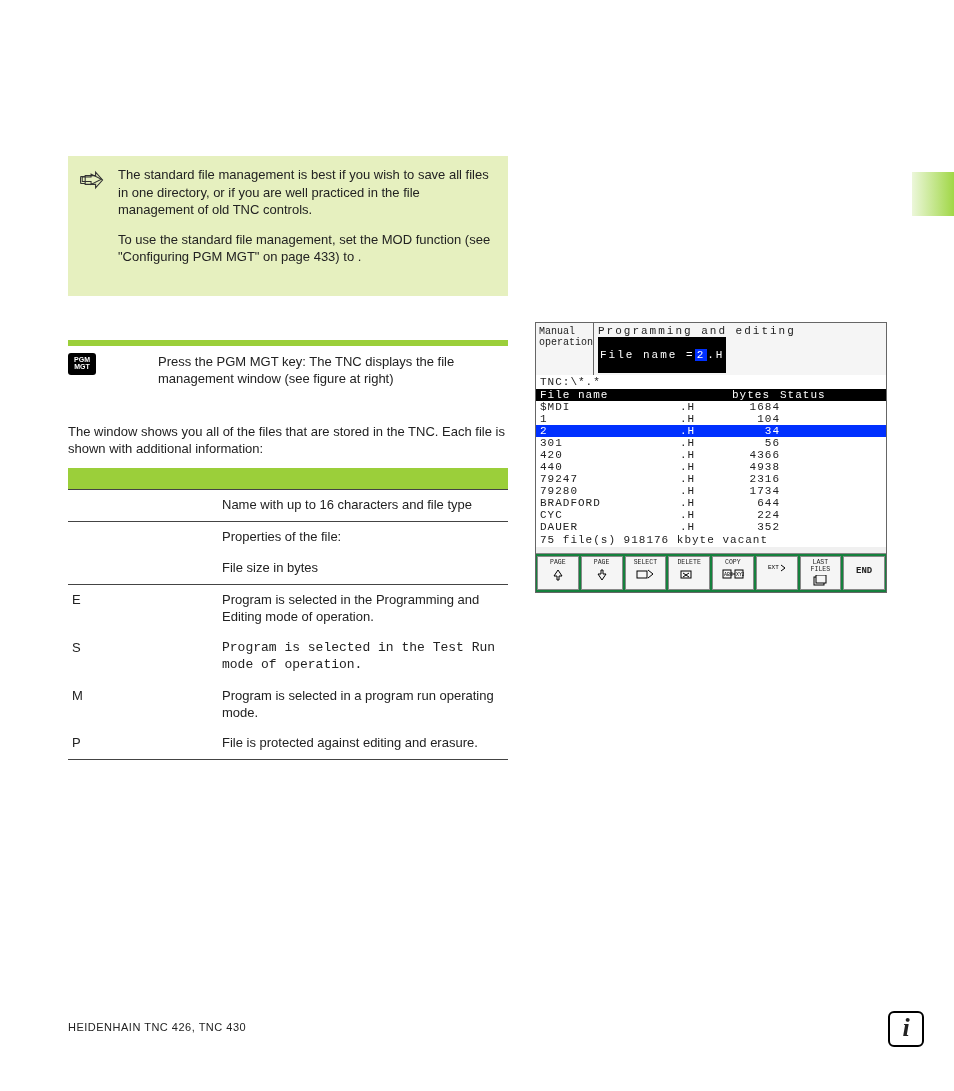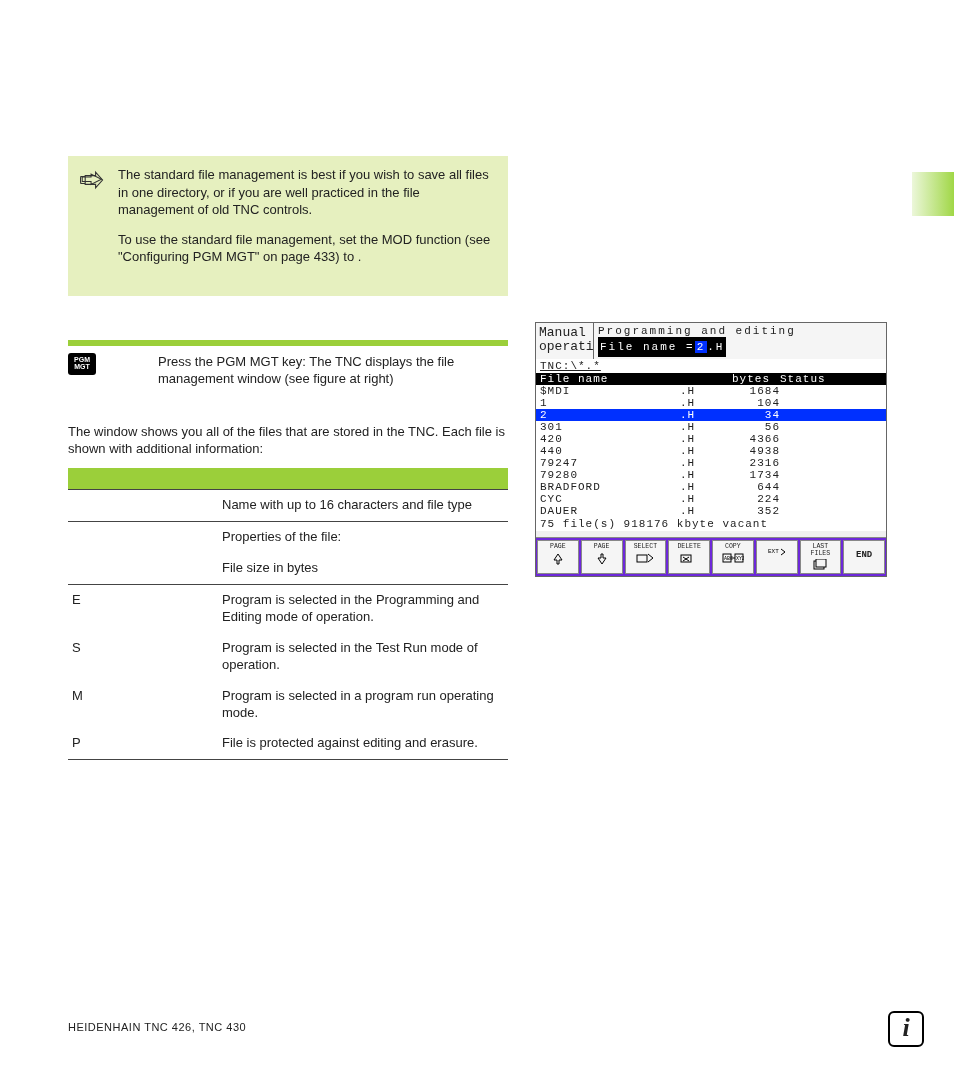--- a/index.html
+++ b/index.html
@@ -88,43 +88,43 @@
     top: 322px;
     width: 352px;
     border: 1px solid #666;
     font-family: "Courier New", monospace;
     font-size: 11px;
     background: #f0f0f0;
   }
   .scr-top { display: flex; }
   .scr-mode {
     width: 58px;
-    font-size: 13px;
+    font-size: 10px;
     padding: 3px;
     border-right: 1px solid #666;
     background: #f5f5f5;
     line-height: 1.1;
   }
   .scr-title { flex: 1; background: #f5f5f5; padding: 2px 4px; }
   .scr-title .t1 { letter-spacing: 2px; }
   .scr-title .t2 { letter-spacing: 2px; }
   .file-input {
     background: #000;
     color: #fff;
     display: inline-block;
-    padding: 4px 2px;
+    padding: 12px 2px;
   }
   .cursor-box {
     display: inline-block;
     background: #0030ff;
     color: #fff;
     padding: 0 2px;
   }
   .scr-body { background: #fff; padding: 0; }
-  .scr-path { padding: 1px 4px; letter-spacing: 1px; text-decoration: underline; }
+  .scr-path { padding: 1px 4px; letter-spacing: 1px; }
   .scr-header {
     background: #000;
     color: #fff;
     display: flex;
     padding: 0 4px;
     letter-spacing: 1px;
     align-items: center;
   }
   .scr-header .fn { width: 160px; }
   .scr-header .by { width: 70px; text-align: right; }
@@ -134,21 +134,21 @@
     padding: 0 4px;
     letter-spacing: 1px;
   }
   .scr-row .fn { width: 140px; }
   .scr-row .ext { width: 40px; }
   .scr-row .by { width: 60px; text-align: right; }
   .scr-row.sel { background: #0030ff; color: #fff; }
   .scr-status { padding: 1px 4px; letter-spacing: 1px; }
   .softkeys {
     display: flex;
-    background: #6d28d9;
+    background: #15803d;
     border-top: 1px solid #888;
     margin-top: 6px;
   }
   .sk {
     flex: 1;
     border: 1px solid #888;
     height: 34px;
     font-size: 6.5px;
     text-align: center;
     padding-top: 2px;
@@ -231,21 +231,21 @@
         <tr>
           <td class="c1" style="border-bottom: 1px solid rgb(68, 68, 68);"></td>
           <td class="" style="border-bottom: 1px solid rgb(68, 68, 68);">File size in bytes</td>
         </tr>
         <tr>
           <td class="c1 noborder" style="border-bottom: none;">E</td>
           <td class="noborder" style="border-bottom: none;">Program is selected in the Programming and Editing mode of operation.</td>
         </tr>
         <tr>
           <td class="c1 noborder" style="border-bottom: none;">S</td>
-          <td class="noborder" style="border-bottom: none;">Program is selected in the Test Run mode of operation.</td>
+          <td class="noborder" style="border-bottom: none; font-family: Liberation Mono, monospace;">Program is selected in the Test Run mode of operation.</td>
         </tr>
         <tr>
           <td class="c1 noborder" style="border-bottom: none;">M</td>
           <td class="noborder" style="border-bottom: none;">Program is selected in a program run operating mode.</td>
         </tr>
         <tr>
           <td class="c1" style="border-bottom: 1px solid rgb(68, 68, 68);">P</td>
           <td class="" style="border-bottom: 1px solid rgb(68, 68, 68);">File is protected against editing and erasure.</td>
         </tr>
       </tbody>

